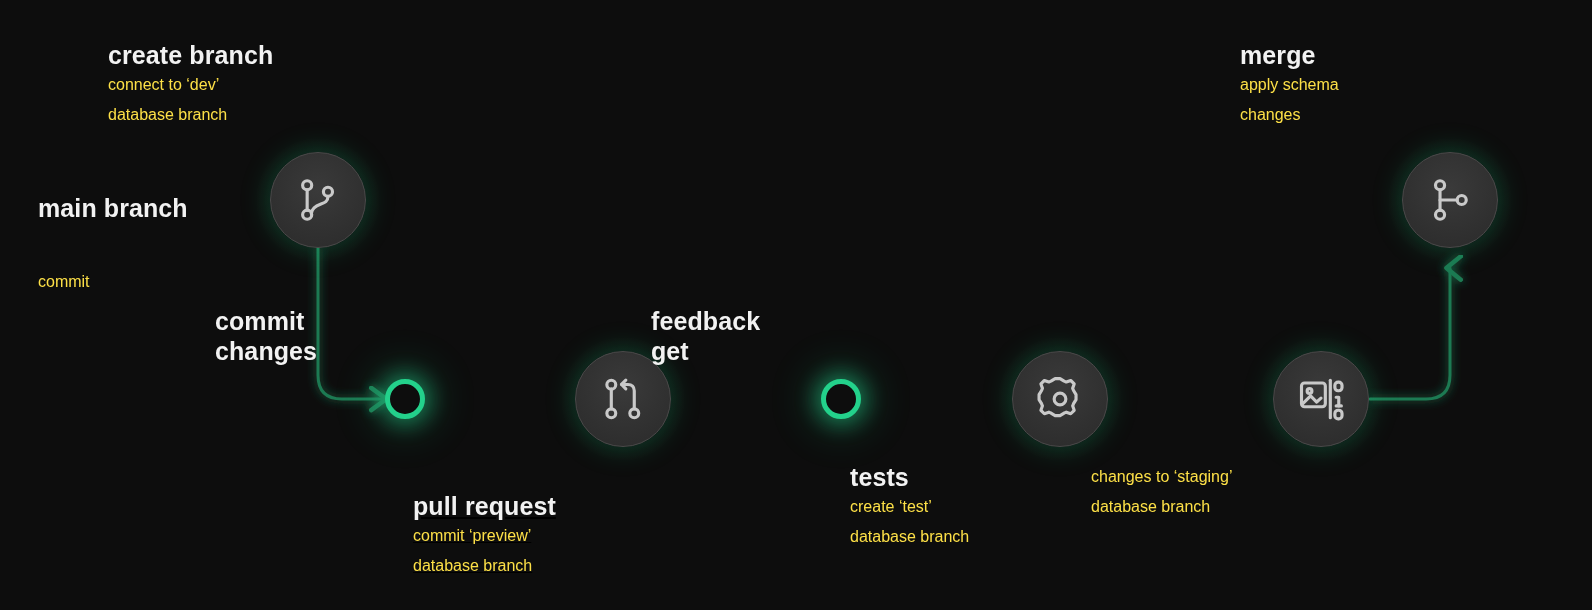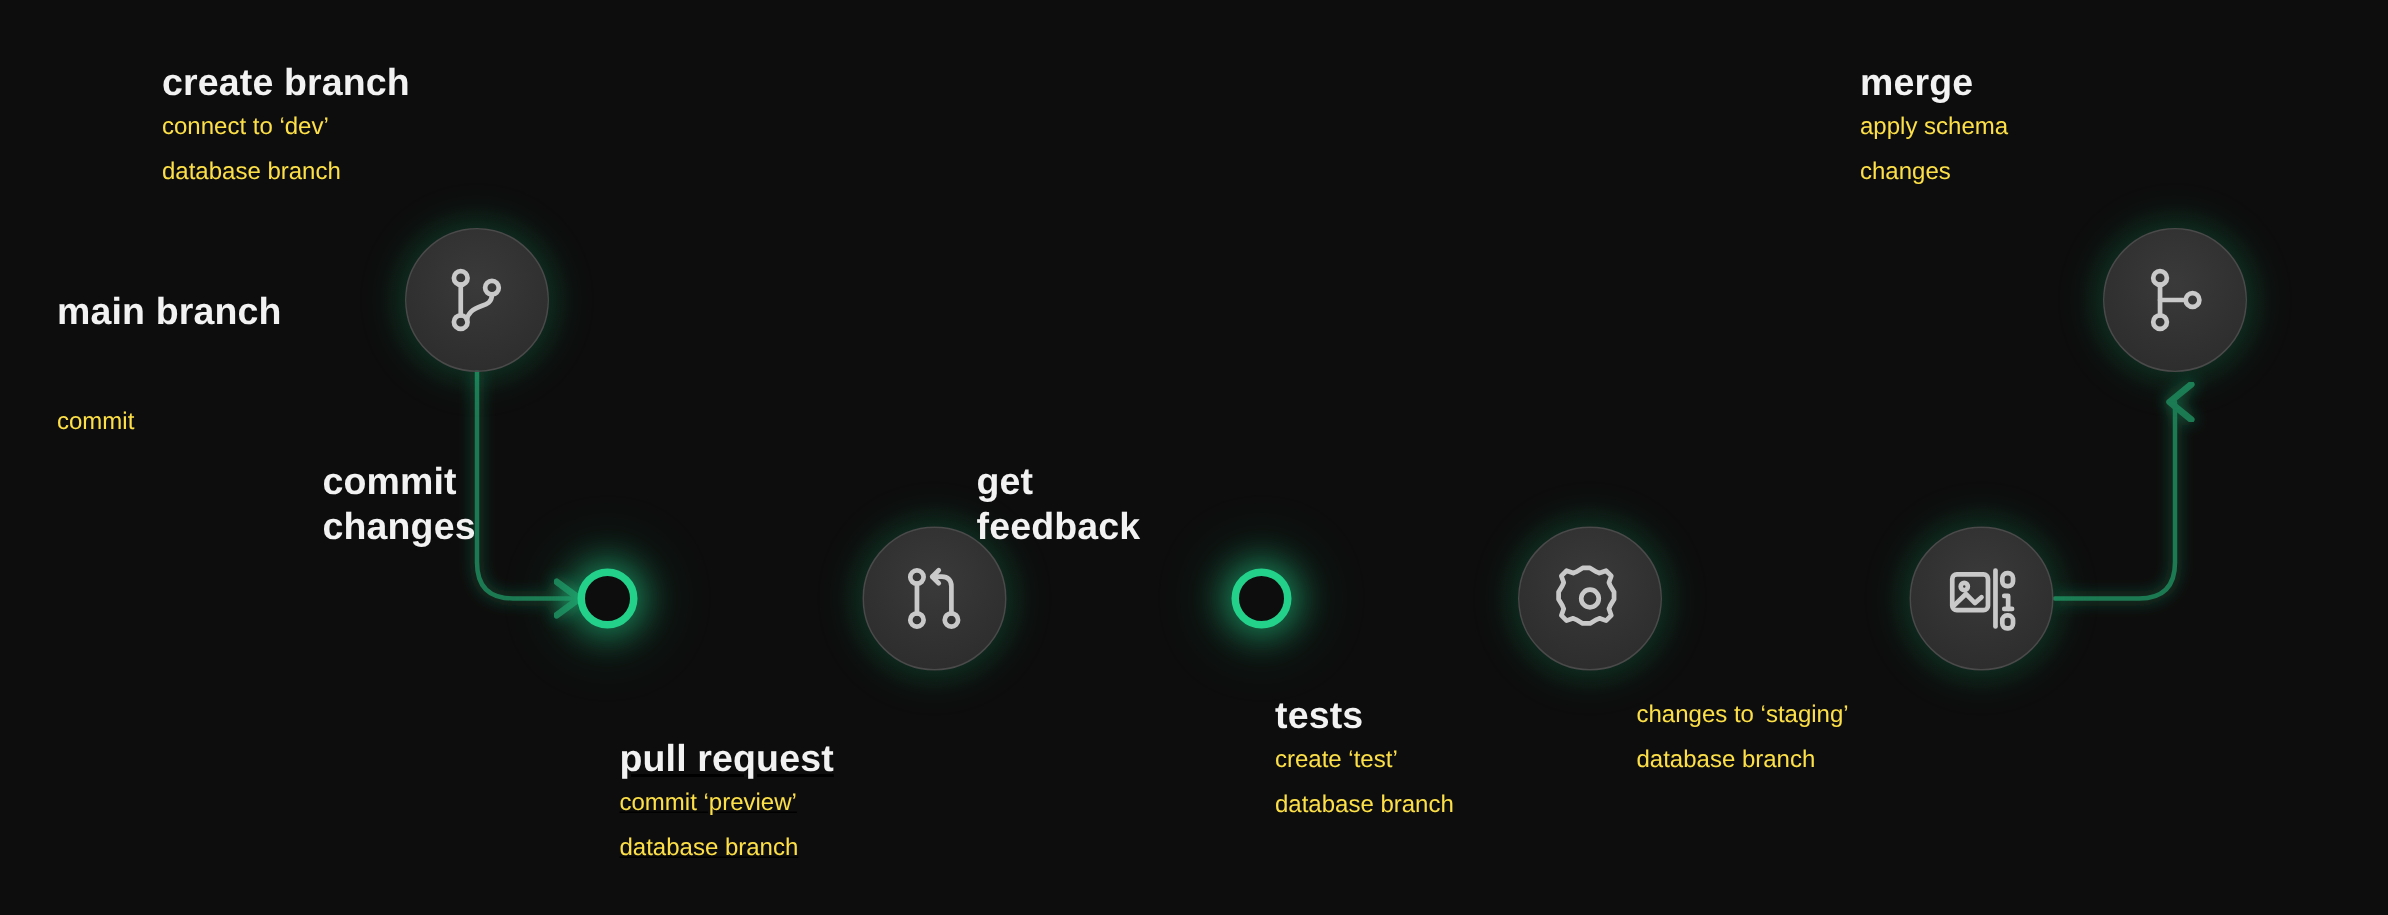--- a/index.html
+++ b/index.html
@@ -153,22 +153,22 @@
       <path d="M13.3,3.3 L11.3,5.3 L13.3,7.3"></path>
     </svg>
   </div>
   <div class="lbl c-center" style="left:623px;top:491px;width:420px;text-decoration:underline;">
     <div class="title">pull request</div>
     <div class="sub">commit ‘preview’</div>
     <div class="sub">database branch</div>
   </div>
 
   <div class="lbl c-center" style="left:841px;top:306px;width:380px;">
+    <div class="title">feedback</div>
     <div class="title">get</div>
-    <div class="title">feedback</div>
   </div>
   <div class="dot" style="left:841px;top:399px;"></div>
 
   <div class="node node-big" style="left:1060px;top:399px;">
     <svg width="52" height="52" viewBox="0 0 24 24" fill="none" stroke="#c9c9c9" stroke-width="1.45" stroke-linecap="round" stroke-linejoin="round">
       <circle cx="12" cy="12" r="2.7"></circle>
       <path d="M12,2.6 l1.9,1.15 a8.1,8.1 0 0 1 1.0,0.42 l2.05,-0.72 1.6,1.6 -0.72,2.05
                a8.1,8.1 0 0 1 0.42,1.0 l1.15,1.9 0,2.26 -1.15,1.9
                a8.1,8.1 0 0 1 -0.42,1.0 l0.72,2.05 -1.6,1.6 -2.05,-0.72
                a8.1,8.1 0 0 1 -1.0,0.42 l-1.9,1.15 -2.26,0 -1.9,-1.15

